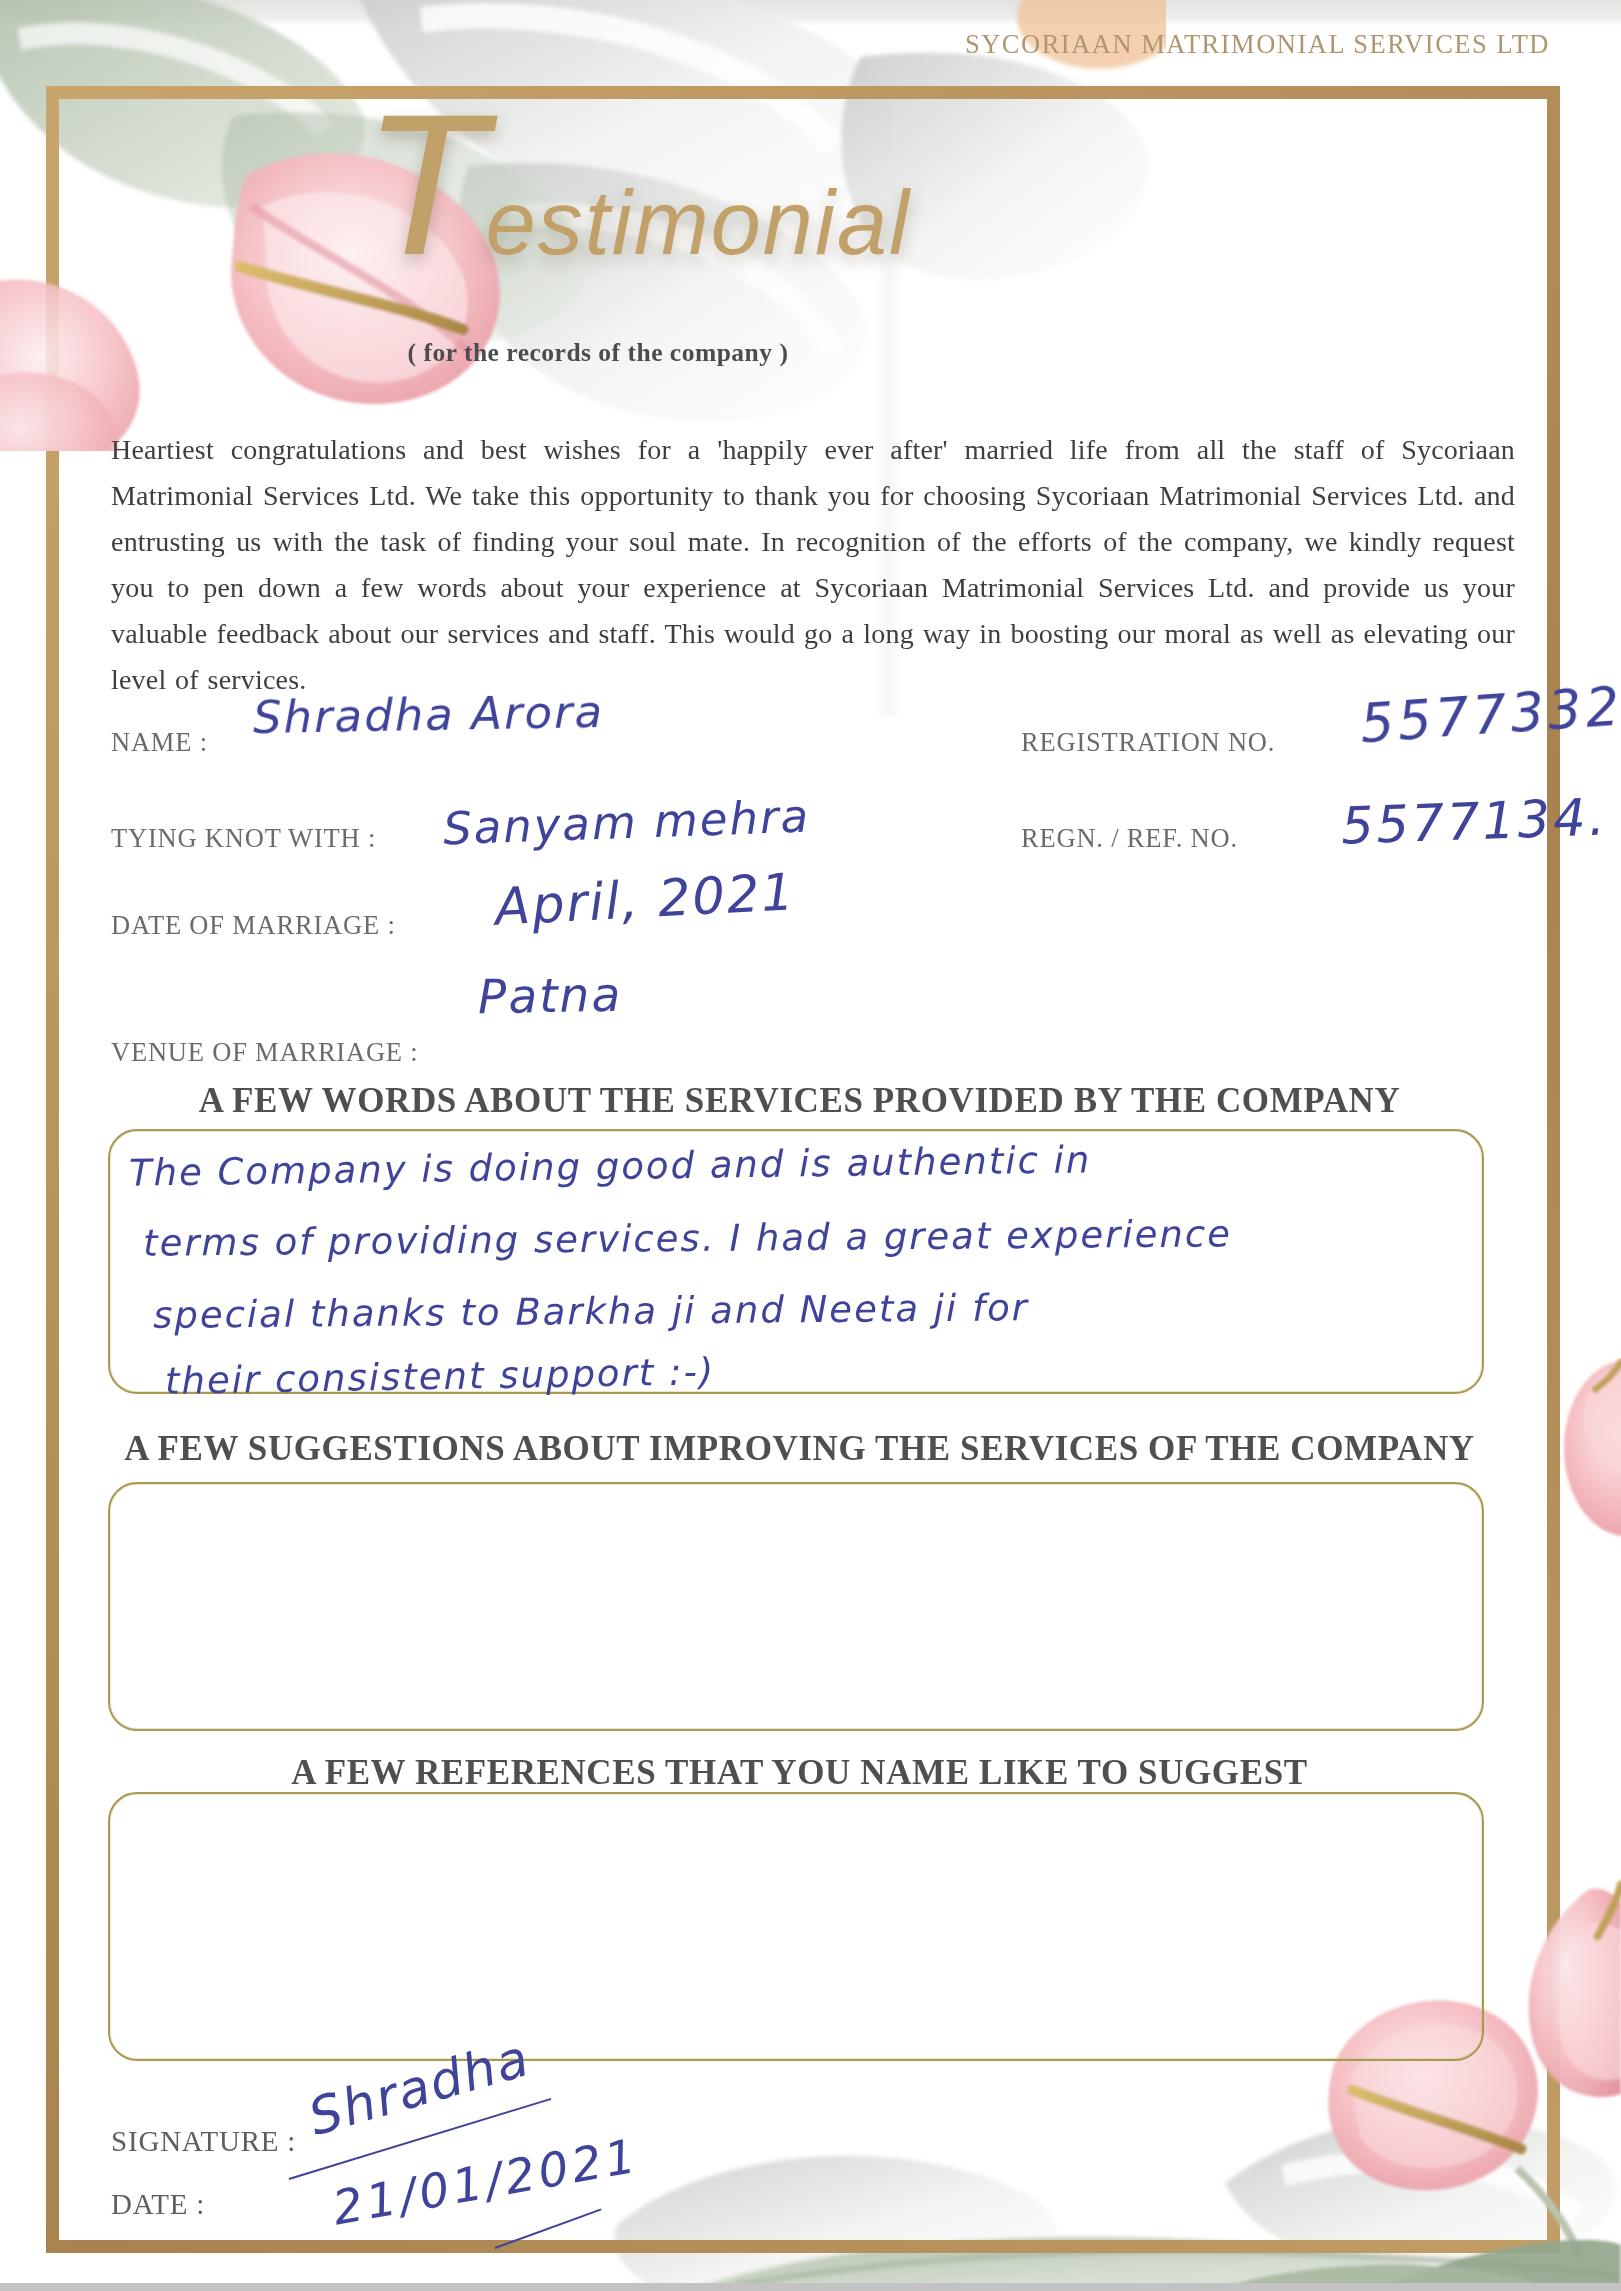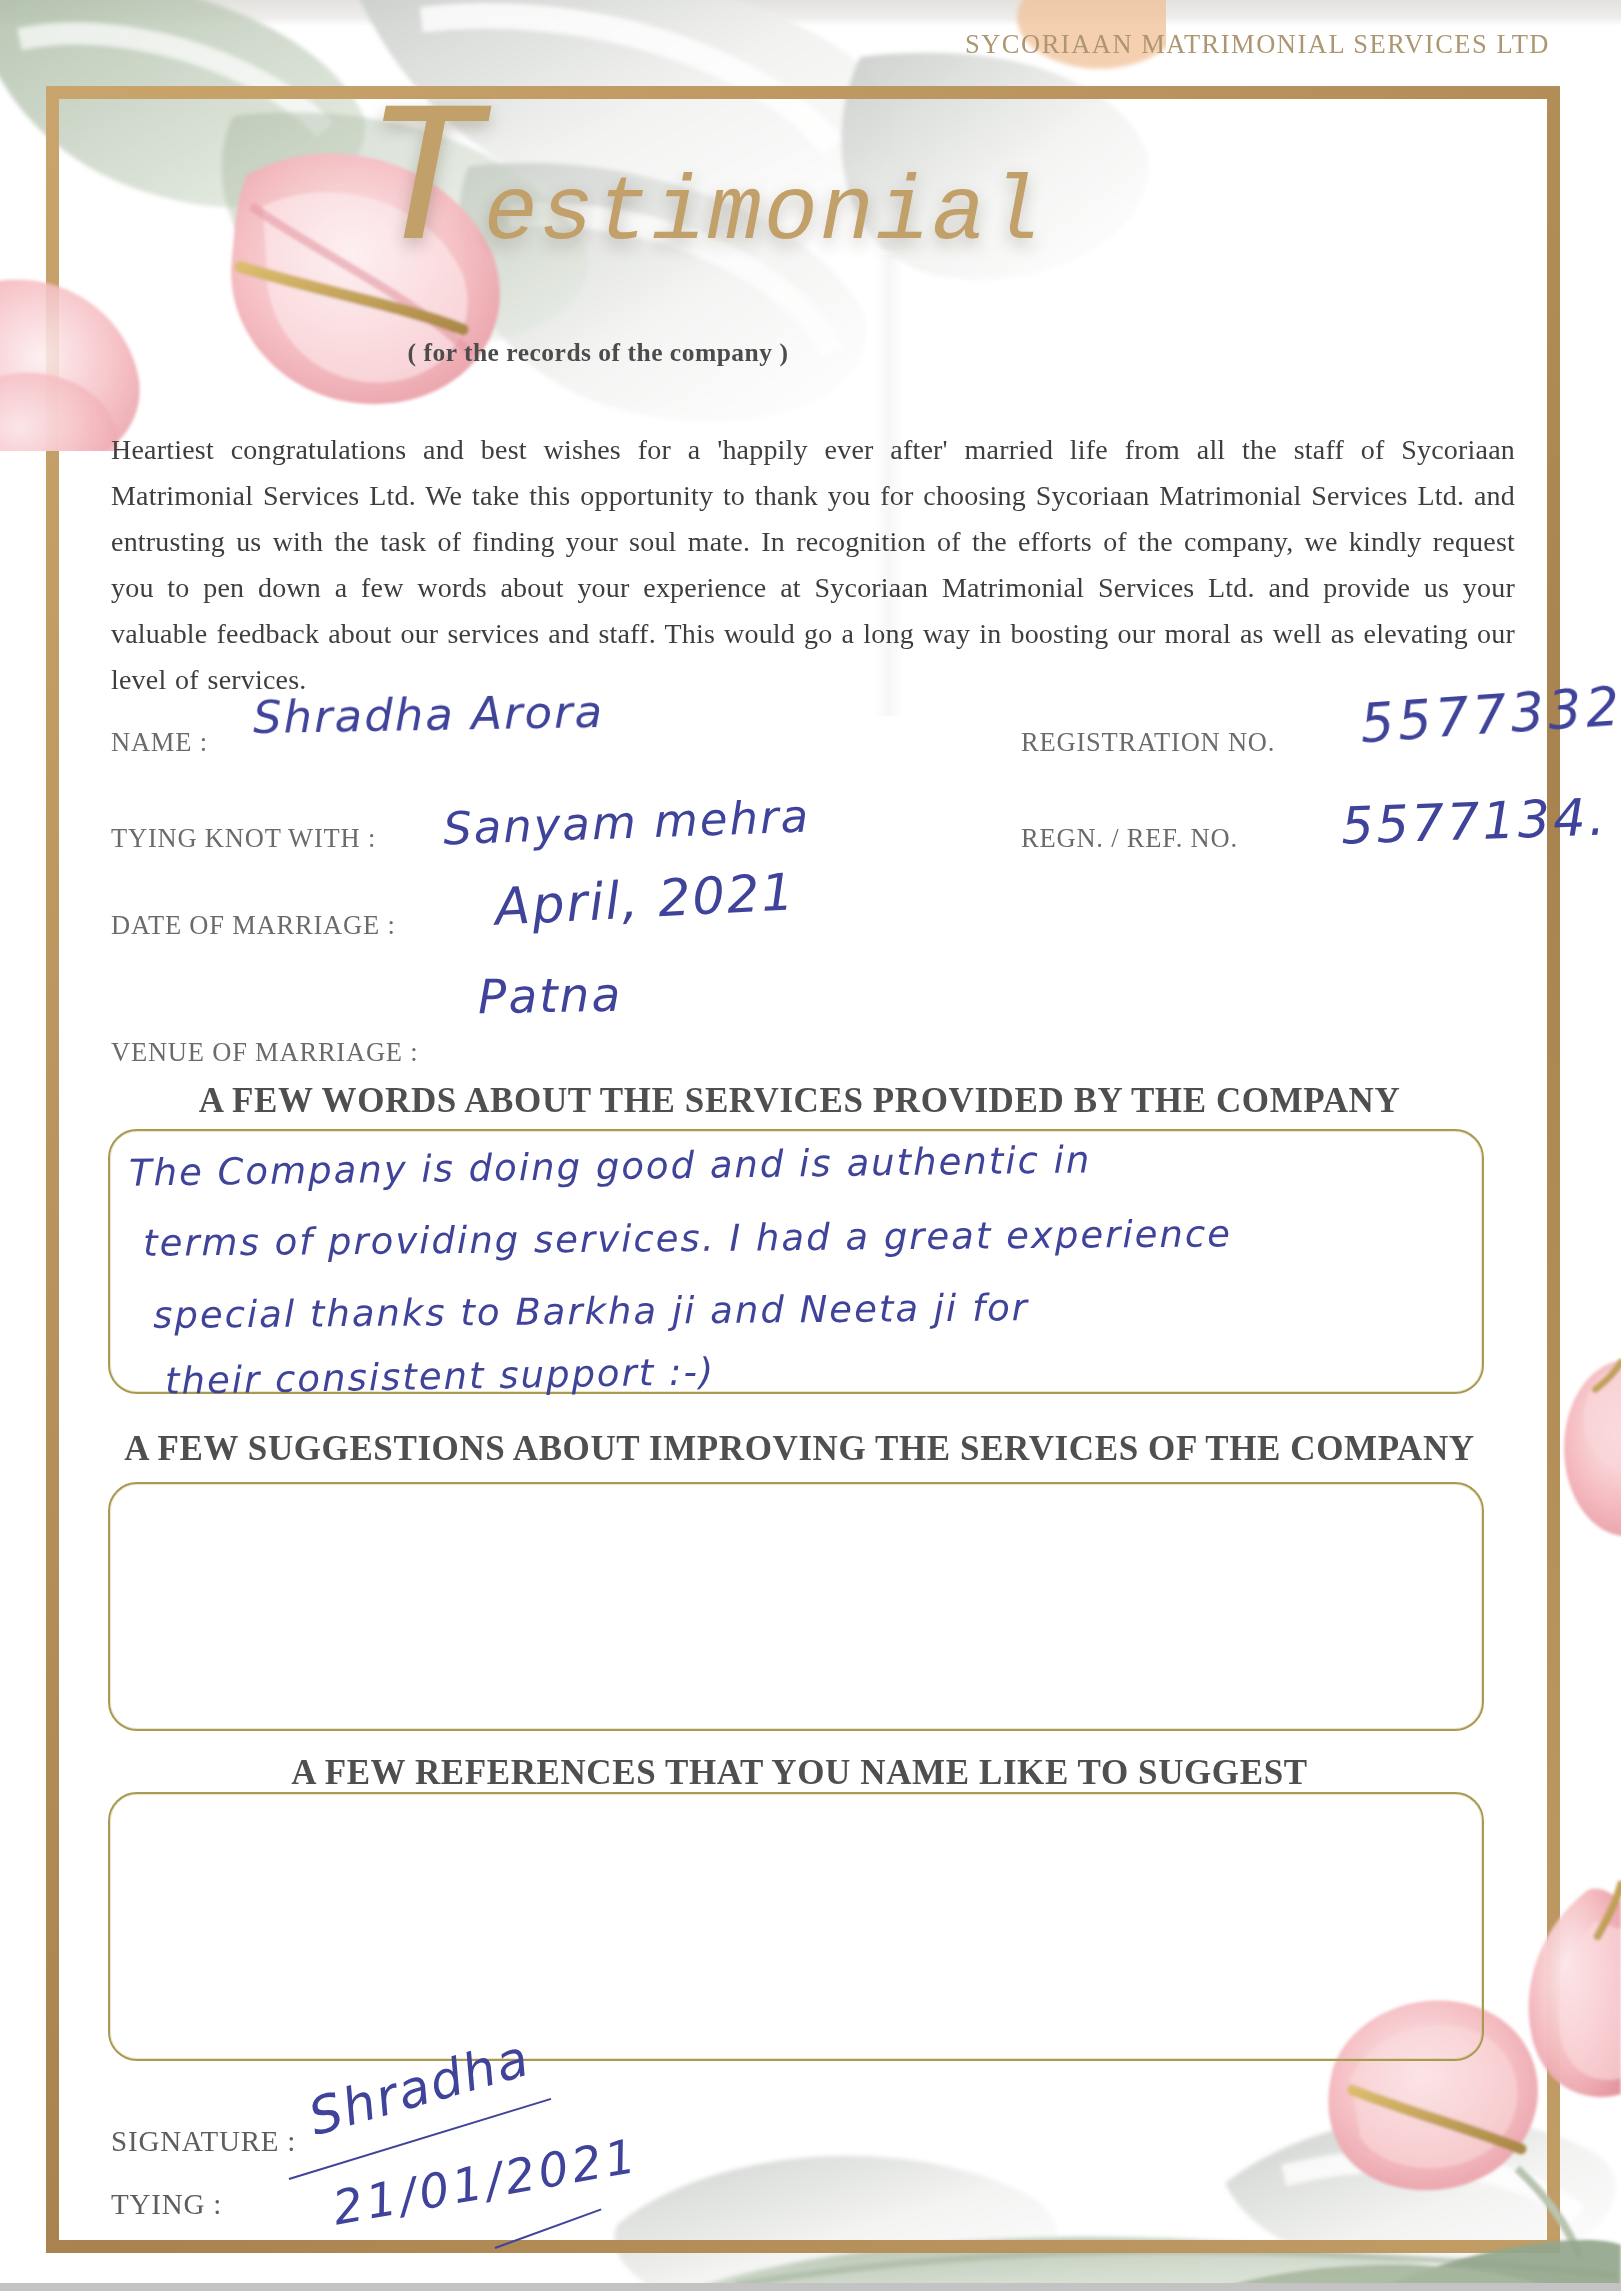--- a/index.html
+++ b/index.html
@@ -26,21 +26,21 @@
   .leaves{z-index:1;}
   .flowers{z-index:3;}
   .content{z-index:4;}
   
   .company{
     right:71px;top:29px;font-size:26.5px;letter-spacing:1.5px;
     color:#ae9670;white-space:nowrap;
   }
   
   .title-wrap{left:363px;top:84px;width:470px;text-align:center;
-    color:#c2a06a;font-family:Liberation Mono, monospace;font-style:italic;
+    color:#c2a06a;font-family:Liberation Sans, sans-serif;font-style:italic;
     text-shadow:0 6.9px 15.7px rgba(60,40,10,0.25);line-height:1;}
   .title-wrap .t-big{font-size:201px;vertical-align:baseline;}
   .title-wrap .t-rest{font-size:90px;letter-spacing:2px;}
   .subtitle{left:363px;top:338px;width:470px;text-align:center;
     font-size:25.5px;font-weight:bold;color:#4c4c4c;letter-spacing:0.5px;}
   
   .intro{
     left:111px;top:427px;width:1404px;
     font-size:28px;line-height:46px;color:#3e3e3e;
     text-align:justify;letter-spacing:0.2px;word-spacing:1.5px;
@@ -193,20 +193,20 @@
   <div class="abs content sec-h" style="top:1429px;">A FEW SUGGESTIONS ABOUT IMPROVING THE SERVICES OF THE COMPANY</div>
   <div class="abs content fbox" style="top:1482px;height:245px;"></div>
 
   <div class="abs content sec-h" style="top:1753px;">A FEW REFERENCES THAT YOU NAME LIKE TO SUGGEST</div>
   <div class="abs content fbox" style="top:1792px;height:265px;"></div>
 
   <div class="abs content lbl" style="left:111px;top:2125px;font-size:29px;color:#5e5e5e;">SIGNATURE :</div>
   <div class="abs content hand" style="left:306px;top:2058px;font-size:51px;transform:rotate(-16deg);">Shradha</div>
   <div class="abs content stroke" style="left:289px;top:2178px;width:274px;transform:rotate(-17deg);"></div>
 
-  <div class="abs content lbl" style="left:111px;top:2188px;font-size:29px;color:#5e5e5e;">TYING :</div>
+  <div class="abs content lbl" style="left:111px;top:2188px;font-size:29px;color:#5e5e5e;">DATE :</div>
   <div class="abs content hand" style="left:331px;top:2154px;font-size:47px;letter-spacing:3.9px;transform:rotate(-10deg);">21/01/2021</div>
   <div class="abs content stroke" style="left:495px;top:2247px;width:113px;transform:rotate(-20deg);"></div>
 
   <div class="abs scan-bottom"></div>
 
 </div>
 
 
 </body></html>

